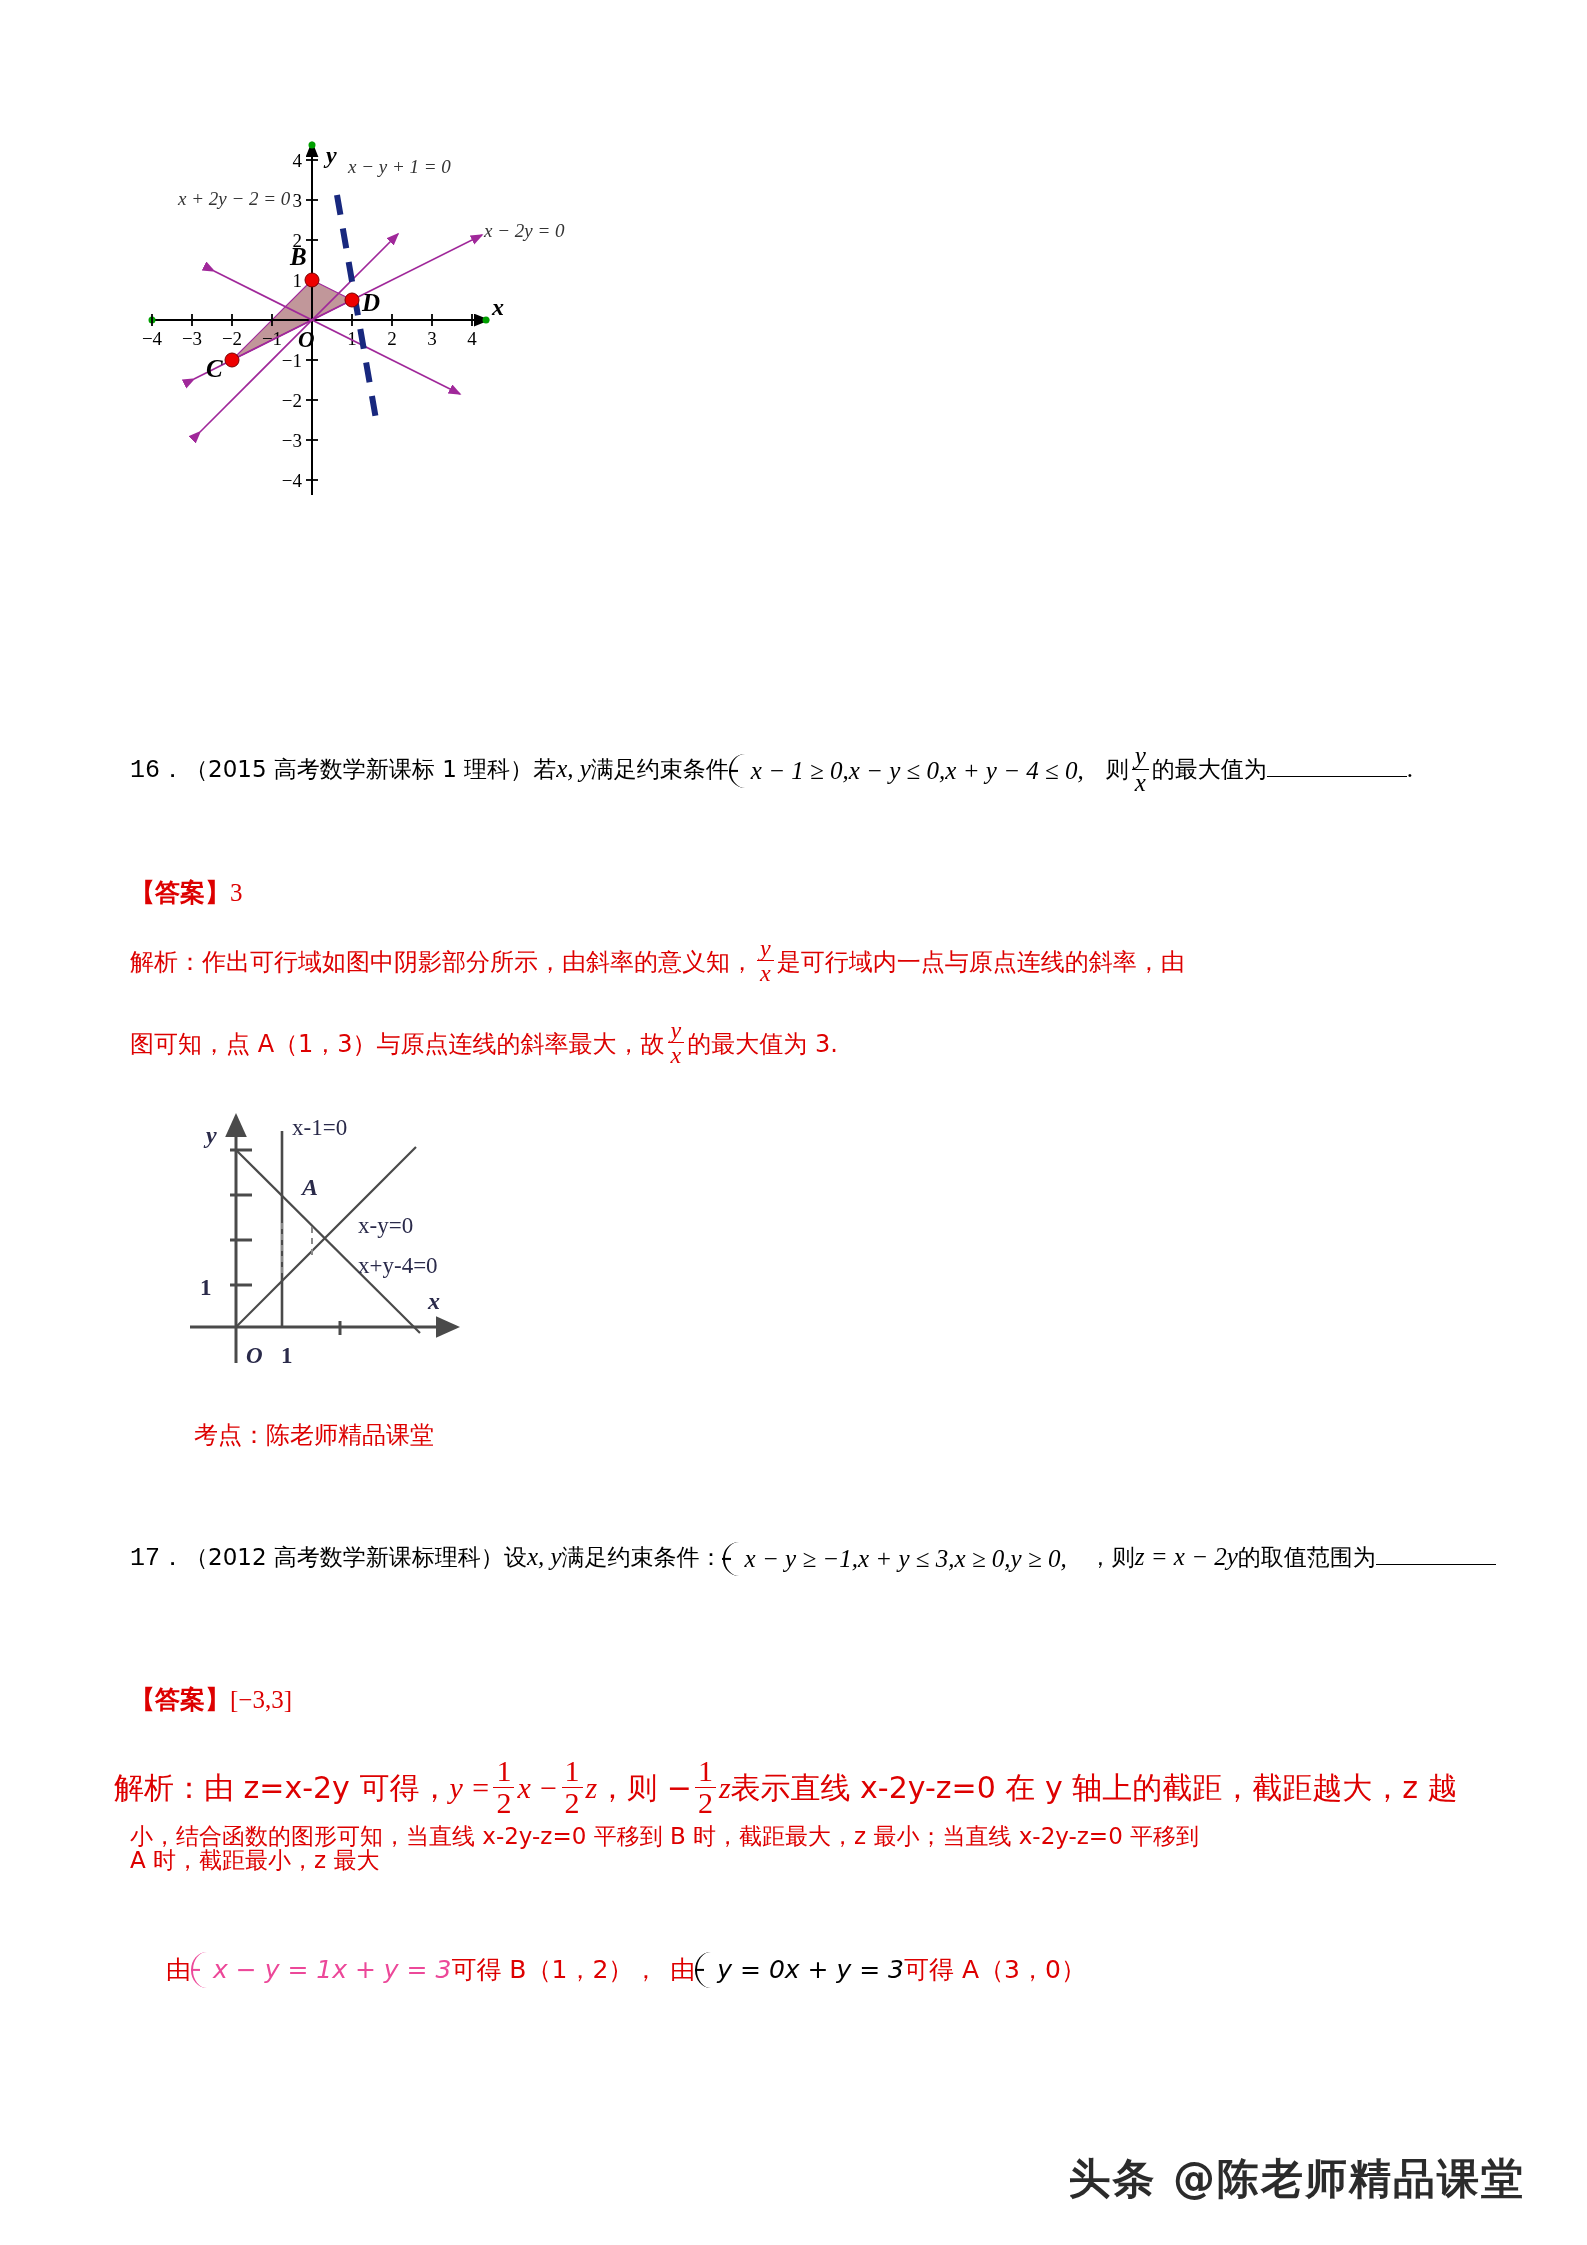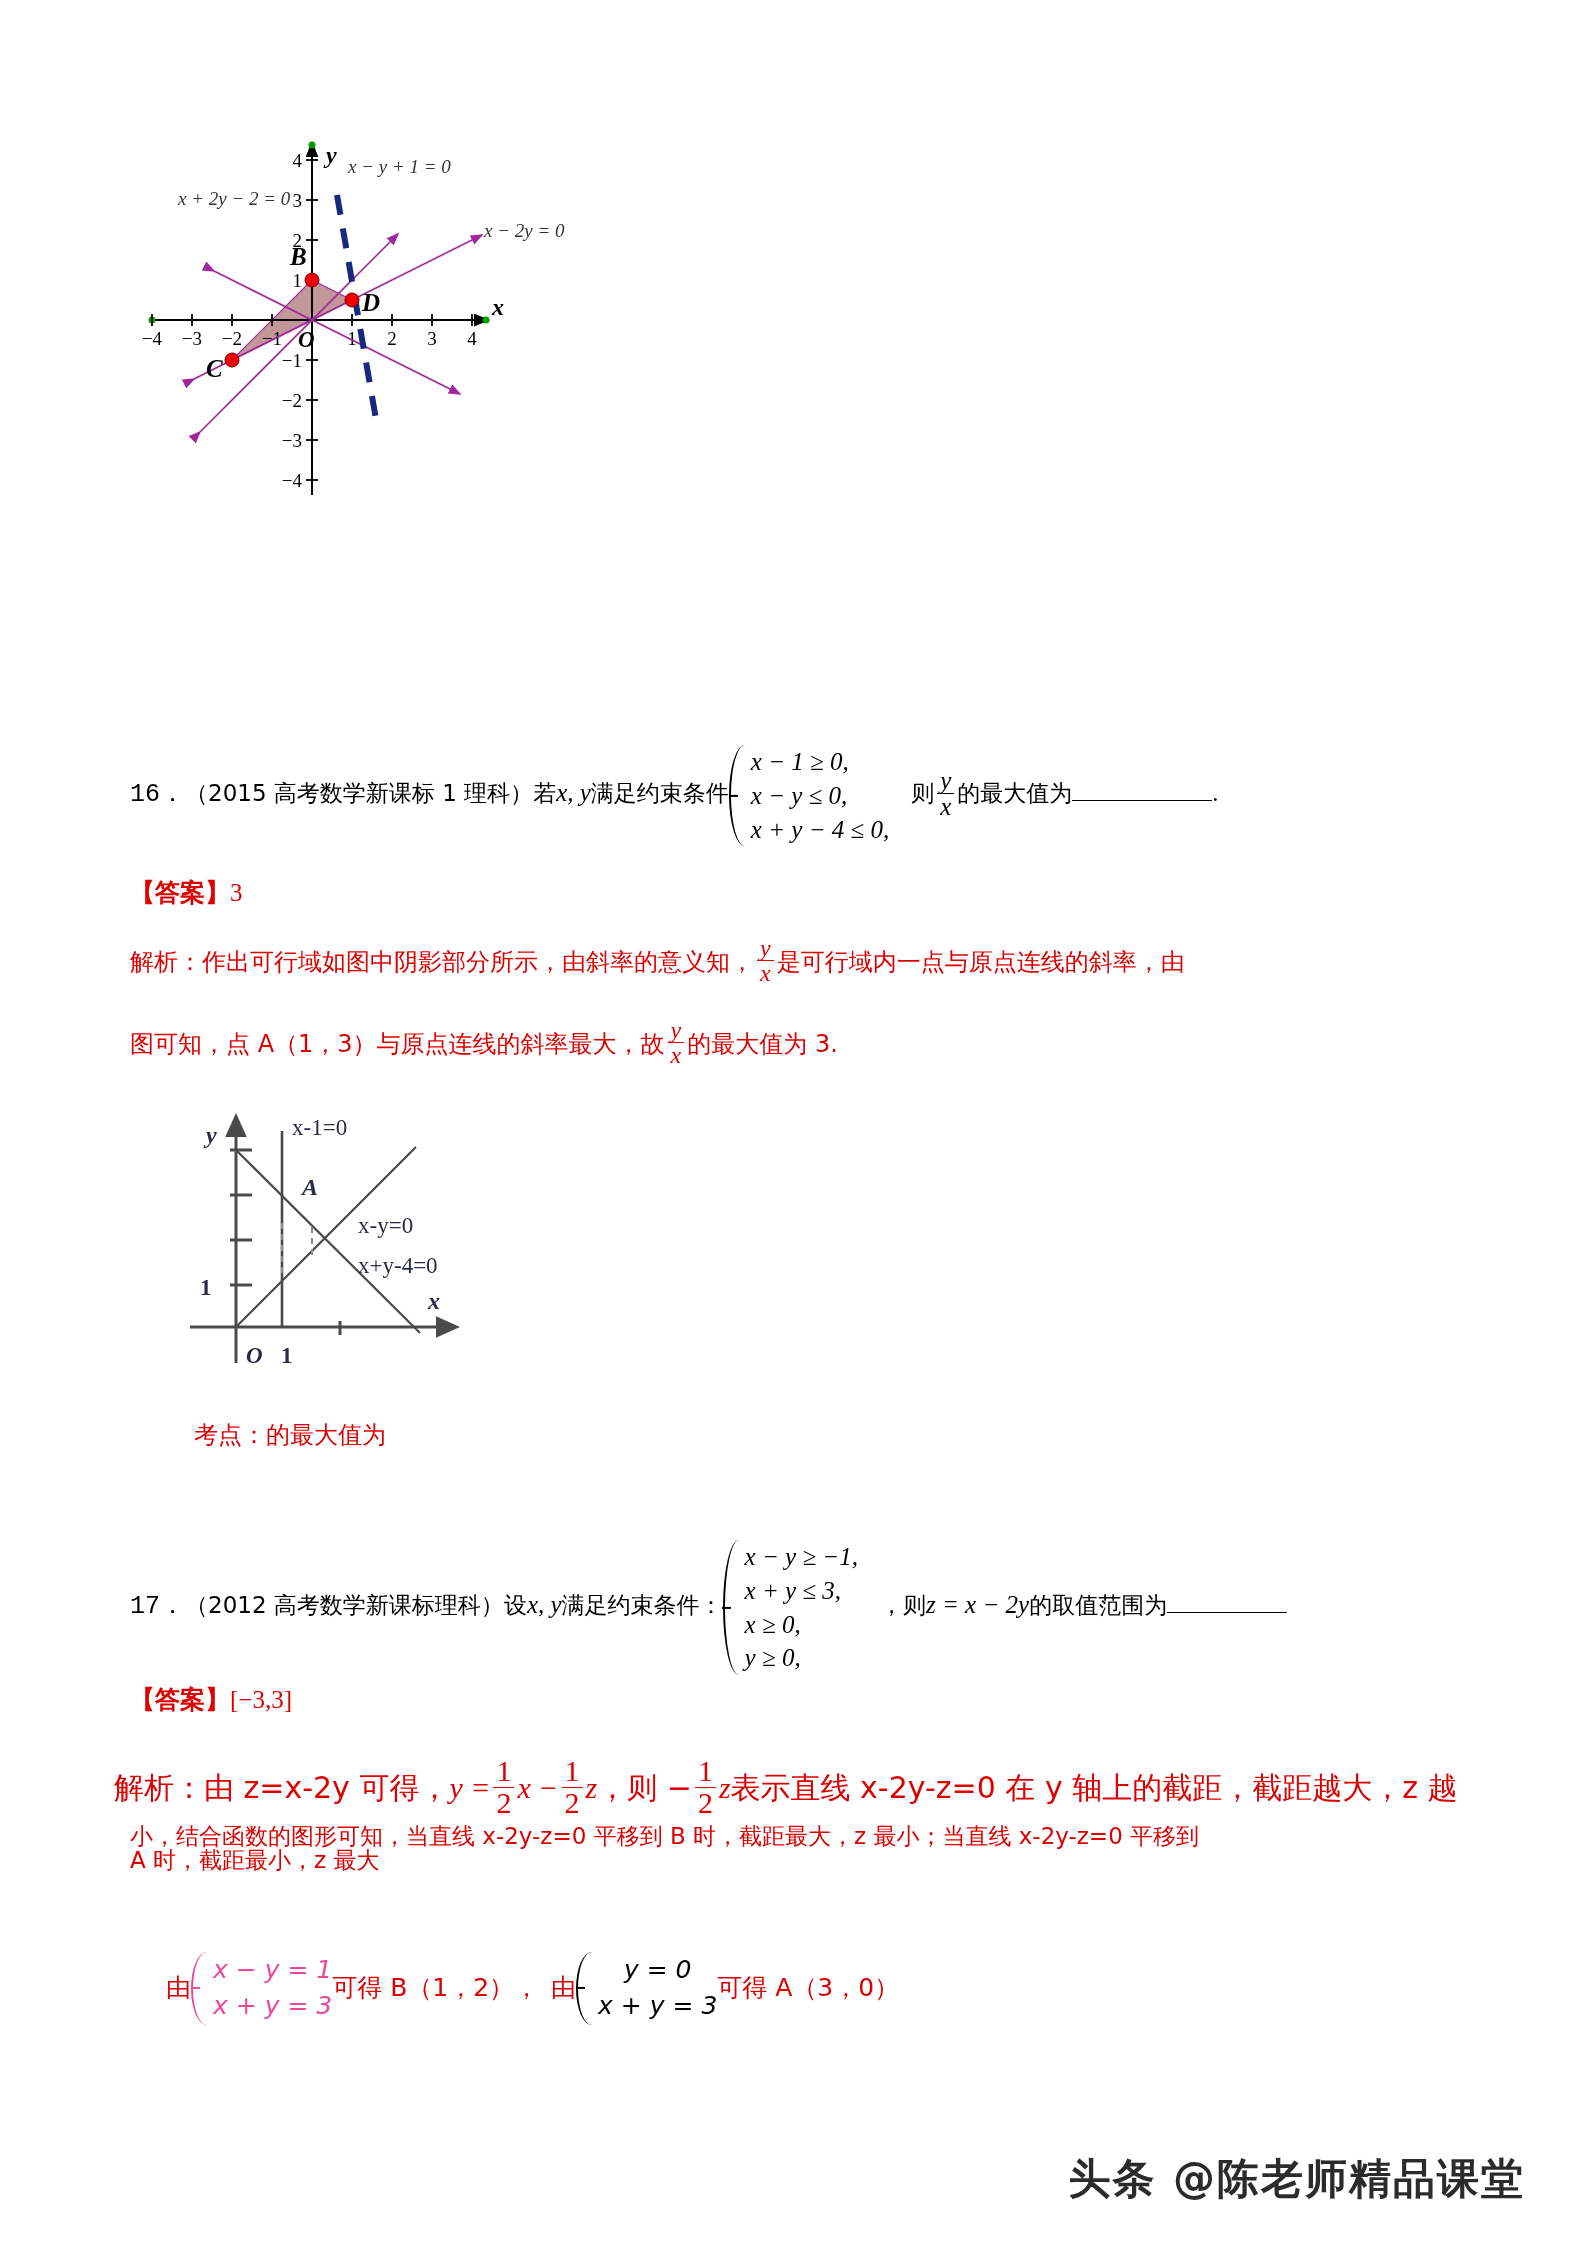--- a/index.html
+++ b/index.html
@@ -58,21 +58,20 @@
     position: absolute;
     left: -2.2px;
     top: 50%;
     width: 9px;
     height: 2.2px;
     background: currentColor;
     transform: translateY(-50%);
   }
   .system .rows {
     display: flex;
-    flex-direction: column;
     justify-content: center;
     padding-left: 6px;
   }
   .system .rows > div {
     white-space: nowrap;
     font-style: italic;
   }
 
   .blank-line {
     display: inline-block;
@@ -298,21 +297,21 @@
       <text x="68" y="268" font-family="Liberation Serif, serif" font-style="italic" font-weight="bold" font-size="23" fill="#2a2a4a">O</text>
       <text x="103" y="268" font-family="Liberation Serif, serif" font-weight="bold" font-size="23" fill="#2a2a4a">1</text>
       <text x="22" y="200" font-family="Liberation Serif, serif" font-weight="bold" font-size="23" fill="#2a2a4a">1</text>
       <text x="114" y="40" font-family="Liberation Serif, serif" font-size="23" fill="#2a2a4a">x-1=0</text>
       <text x="124" y="100" font-family="Liberation Serif, serif" font-style="italic" font-weight="bold" font-size="24" fill="#2a2a4a">A</text>
       <text x="180" y="138" font-family="Liberation Serif, serif" font-size="23" fill="#2a2a4a">x-y=0</text>
       <text x="180" y="178" font-family="Liberation Serif, serif" font-size="23" fill="#2a2a4a">x+y-4=0</text>
     </svg>
   </div>
 
-  <div class="block-red" style="left:194px; top:1418px; font-size:24px;">考点：的最大值为</div>
+  <div class="block-red" style="left:194px; top:1418px; font-size:24px;">考点：陈老师精品课堂</div>
 
   <div class="qline" style="left:130px; top:1540px;">
     <span class="q-number">17．</span><span class="cn">（2012 高考数学新课标理科）</span><span class="cn">设</span><span class="italic-var">x, y</span><span class="cn">满足约束条件：</span><span class="system" style="font-size:25px;">
       <span class="brace"></span>
       <span class="rows">
         <div>x − y ≥ −1,</div>
         <div>x + y ≤ 3,</div>
         <div>x ≥ 0,</div>
         <div>y ≥ 0,</div>
       </span>

